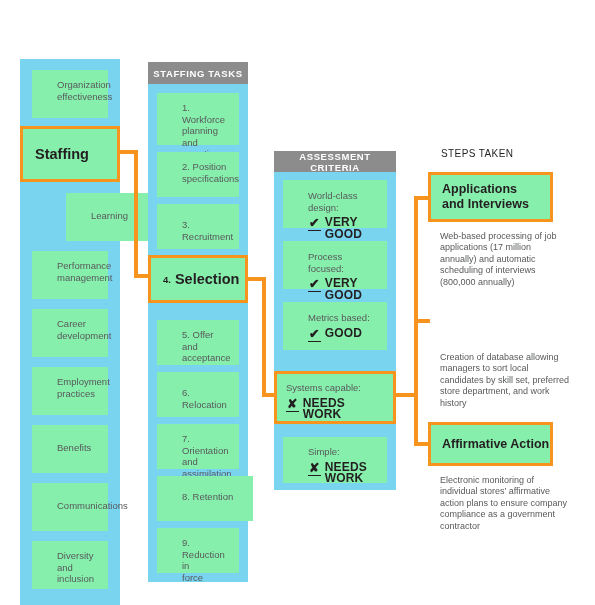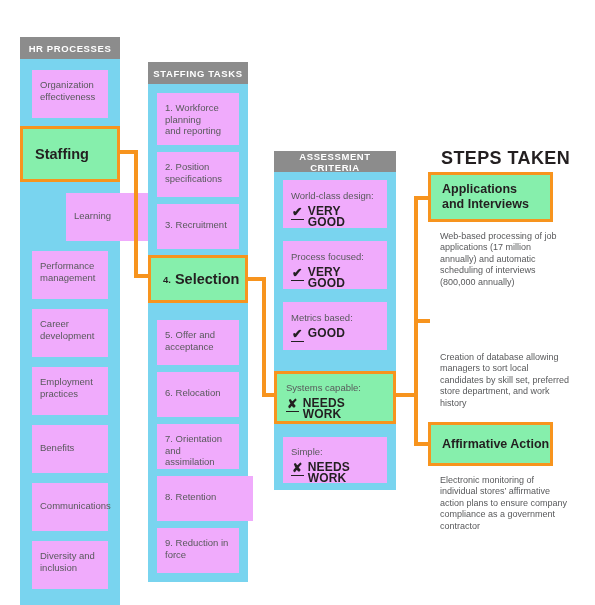--- a/index.html
+++ b/index.html
@@ -29,26 +29,26 @@
   
   .col-body{
     position:absolute;
     background:#79d4ef;
     box-sizing:border-box;
   }
 
   
   .card{
     position:absolute;
-    background:#f0abfc;
+    background:#86efac;
     box-sizing:border-box;
     color:#58595b;
     font-size:9.5px;
     line-height:11.6px;
-    padding:9px 9px 0 8px;
+    padding:9px 9px 0 25px;
   }
   .card .num{display:inline;}
 
   
   .card-hl{
     position:absolute;
     background:#86efac;
     border:3px solid #f7941e;
     box-sizing:border-box;
     color:#231f20;
@@ -90,40 +90,39 @@
     position:relative;
     top:1px;
   }
 
   
   .sel-num{font-size:9.5px;font-weight:bold;margin-right:4px;}
 
   
   .steps-title{
     position:absolute;
-    font-size:18px;font-weight:bold;color:#231f20;
+    font-size:10px;font-weight:normal;color:#231f20;
     letter-spacing:0.4px;
   }
   .step-desc{
     position:absolute;
     font-size:9px;
     line-height:11.4px;
     color:#58595b;
     width:130px;
   }
 
   
   .conn{position:absolute;background:#f7941e;}
 </style>
 </head>
 <body>
 
 <div class="stage">
 
-  <div class="col-header" style="left:20px;top:37px;width:100px;height:22px;">HR PROCESSES</div>
   <div class="col-body" style="left:20px;top:59px;width:100px;height:546px;"></div>
 
   <div class="card" style="left:32px;top:70px;width:76px;height:48px;">
     <span style="white-space:pre-line;">Organization
 effectiveness</span>
   </div>
 
   <div class="card-hl big" style="left:20px;top:126px;width:100px;height:56px;">
     <span>Staffing</span>
   </div>

